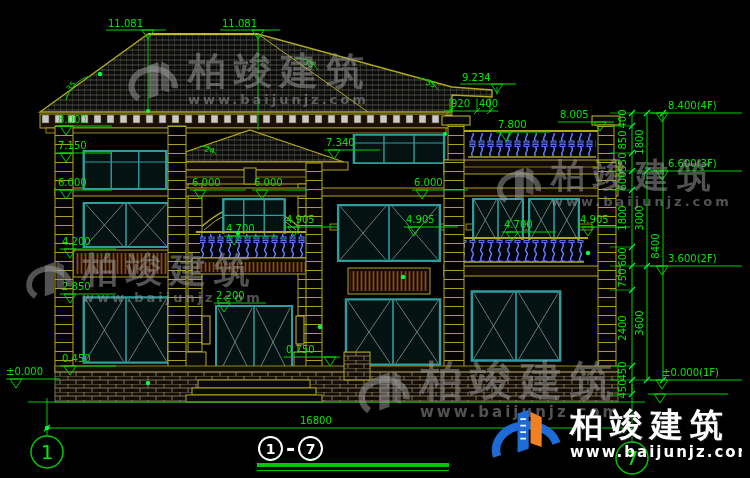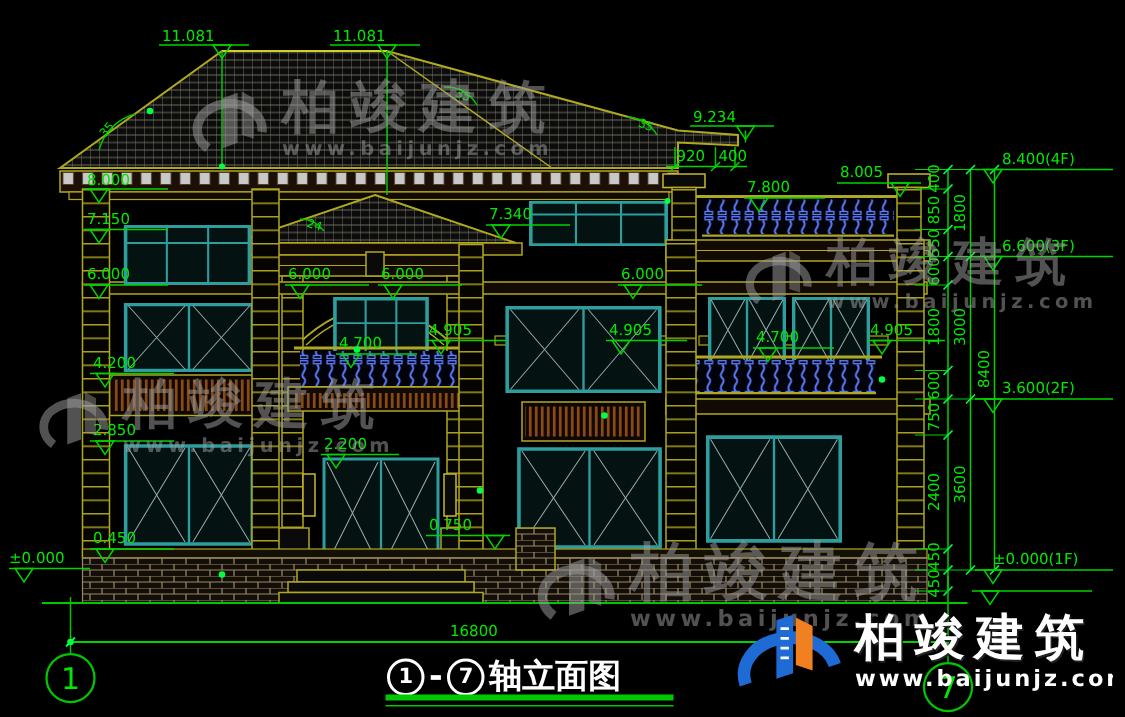--- a/index.html
+++ b/index.html
@@ -452,18 +452,17 @@
     <span class="t1">柏竣建筑</span>
     <span class="t2">www.baijunjz.com</span>
   </div>
 </div>
 
 
 <div id="titleblock">
   <span class="bub">1</span>
   <span>-</span>
   <span class="bub">7</span>
-  <span>轴立面图</span>
 </div>
 <div class="underbar" style="left:257px;top:463px;width:192px;height:4px;"></div>
 <div class="underbar" style="left:257px;top:470px;width:192px;height:1px;"></div>
 
 </div>
 
 </body></html>

